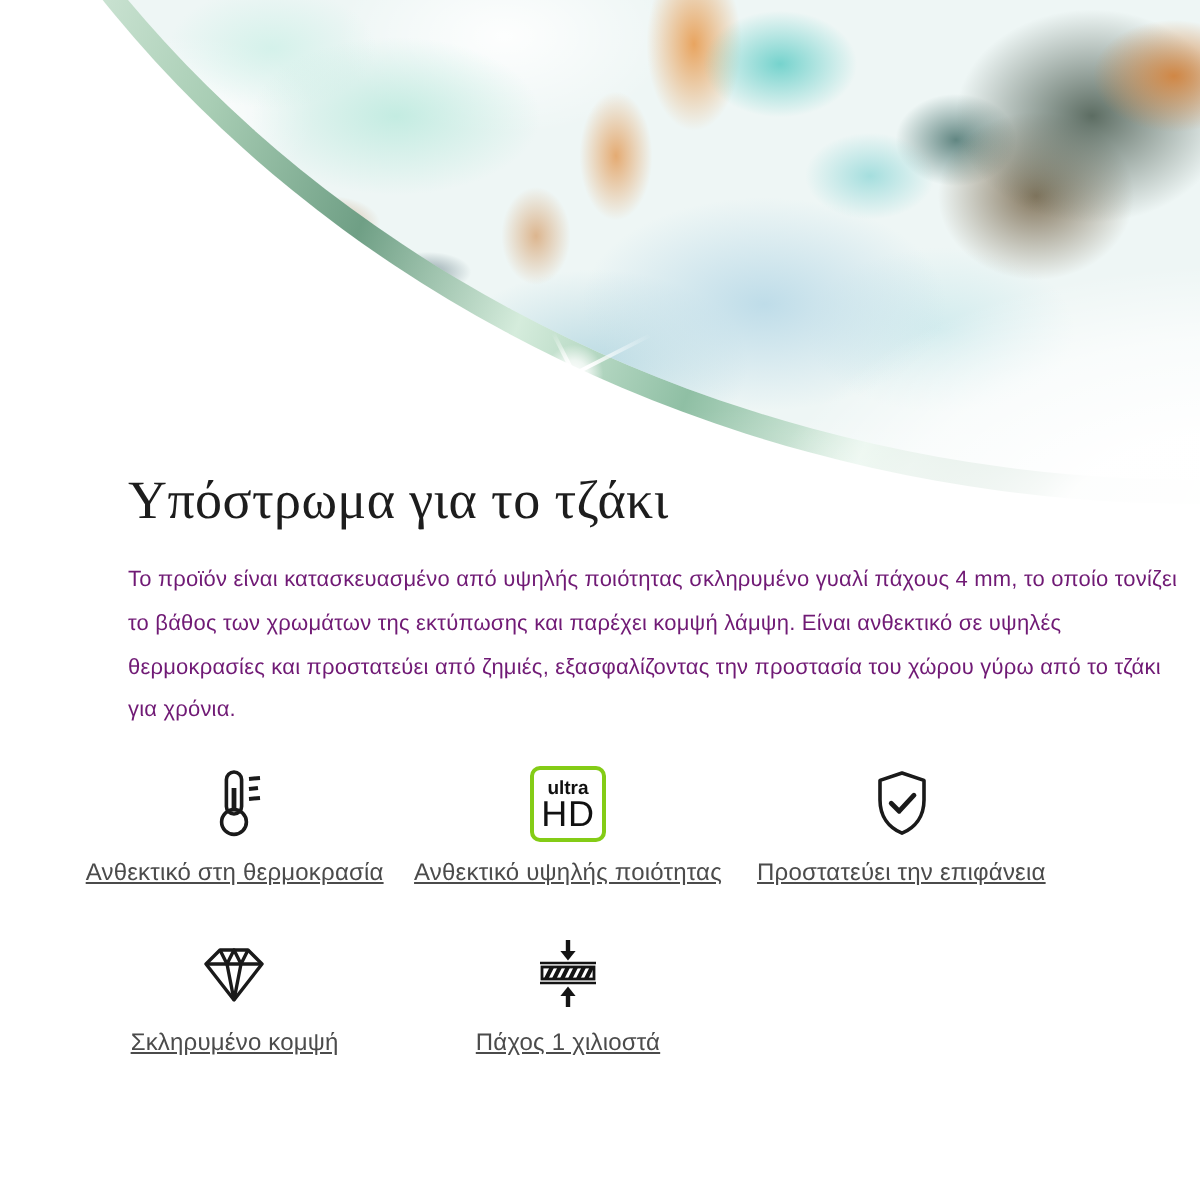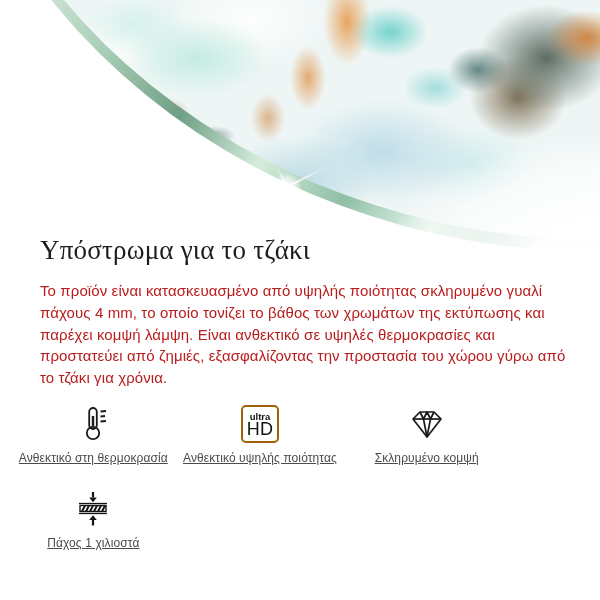--- a/index.html
+++ b/index.html
@@ -54,42 +54,42 @@
   .sparkle .glow{position:absolute;left:29px;top:29px;width:32px;height:32px;
     background:radial-gradient(circle,rgba(255,255,255,1) 0%,rgba(255,255,255,.75) 30%,rgba(255,255,255,0) 65%);}
   .sparkle .ray-long{position:absolute;left:2px;top:44px;width:86px;height:2px;
     background:linear-gradient(90deg,rgba(255,255,255,0),#fff 42%,#fff 58%,rgba(255,255,255,0));
     transform:rotate(-27deg);}
   .sparkle .ray-short{position:absolute;left:44px;top:22px;width:2px;height:46px;
     background:linear-gradient(180deg,rgba(255,255,255,0),#fff 42%,#fff 58%,rgba(255,255,255,0));
     transform:rotate(-27deg);}
 
   
-  .content{position:relative;z-index:1;padding:0 40px;}
+  .content{position:relative;z-index:1;padding:0 64px;}
   h1{
     margin:4px 0 13px 0;
     font-family:"Liberation Serif","DejaVu Serif",serif;
     font-weight:400;color:#1d1d1d;
     font-size:27px;line-height:33px;letter-spacing:.2px;
   }
   .desc{
-    margin:0;width:532px;color:#b91c1c;
-    font-size:15px;line-height:21.8px;letter-spacing:.1px;
+    margin:0;width:532px;color:#701a75;
+    font-size:11px;line-height:21.8px;letter-spacing:.1px;
   }
 
   
   .features{
     margin:13px 0 0 -30px;width:500px;
     display:grid;grid-template-columns:1fr 1fr 1fr;row-gap:22px;
   }
   .feature{display:flex;flex-direction:column;align-items:center;}
   .icon-box{height:44px;display:flex;align-items:center;justify-content:center;}
   .feature-label{margin-top:5px;font-size:12px;color:#4b4b4b;text-align:center;letter-spacing:.1px;text-decoration:underline;}
   .ultrahd{
-    width:34px;height:34px;border:2px solid #a16207;border-radius:5px;
+    width:34px;height:34px;border:2px solid #84cc16;border-radius:5px;
     display:flex;flex-direction:column;align-items:center;justify-content:center;
     color:#111;
   }
   .ultrahd .t1{font-size:9.5px;font-weight:700;line-height:10px;}
   .ultrahd .t2{font-size:18px;font-weight:400;line-height:14px;letter-spacing:.3px;}
   svg{display:block;}
 </style>
 </head>
 <body>
 
@@ -133,20 +133,29 @@
       <div class="feature">
         <div class="icon-box">
           <div class="ultrahd">
             <div class="t1">ultra</div>
             <div class="t2">HD</div>
           </div>
         </div>
         <div class="feature-label">Ανθεκτικό υψηλής ποιότητας</div>
       </div>
 
+      <div class="feature">
+        <div class="icon-box">
+          <svg width="40" height="40" viewBox="0 0 40 40" fill="none" stroke="#1a1a1a" stroke-width="1.8" stroke-linejoin="round" stroke-linecap="round">
+            <path d="M20 4.5 L31 8.2 V18 C31 26.2 26.6 31.8 20 34.6 C13.4 31.8 9 26.2 9 18 V8.2 Z"></path>
+            <path d="M14.6 19.6 L18.6 23.6 L26 15.6" stroke-width="2.4"></path>
+          </svg>
+        </div>
+        <div class="feature-label">Προστατεύει την επιφάνεια</div>
+      </div>
 
       <div class="feature">
         <div class="icon-box">
           <svg width="40" height="40" viewBox="0 0 40 40" fill="none" stroke="#1a1a1a" stroke-width="1.7" stroke-linejoin="round">
             <path d="M13 8 L27 8 L34 15 L20 33 L6 15 Z"></path>
             <path d="M6 15 H34"></path>
             <path d="M13 8 L16.5 15 L20 8 L23.5 15 L27 8"></path>
             <path d="M16.5 15 L20 33 M23.5 15 L20 33"></path>
           </svg>
         </div>

